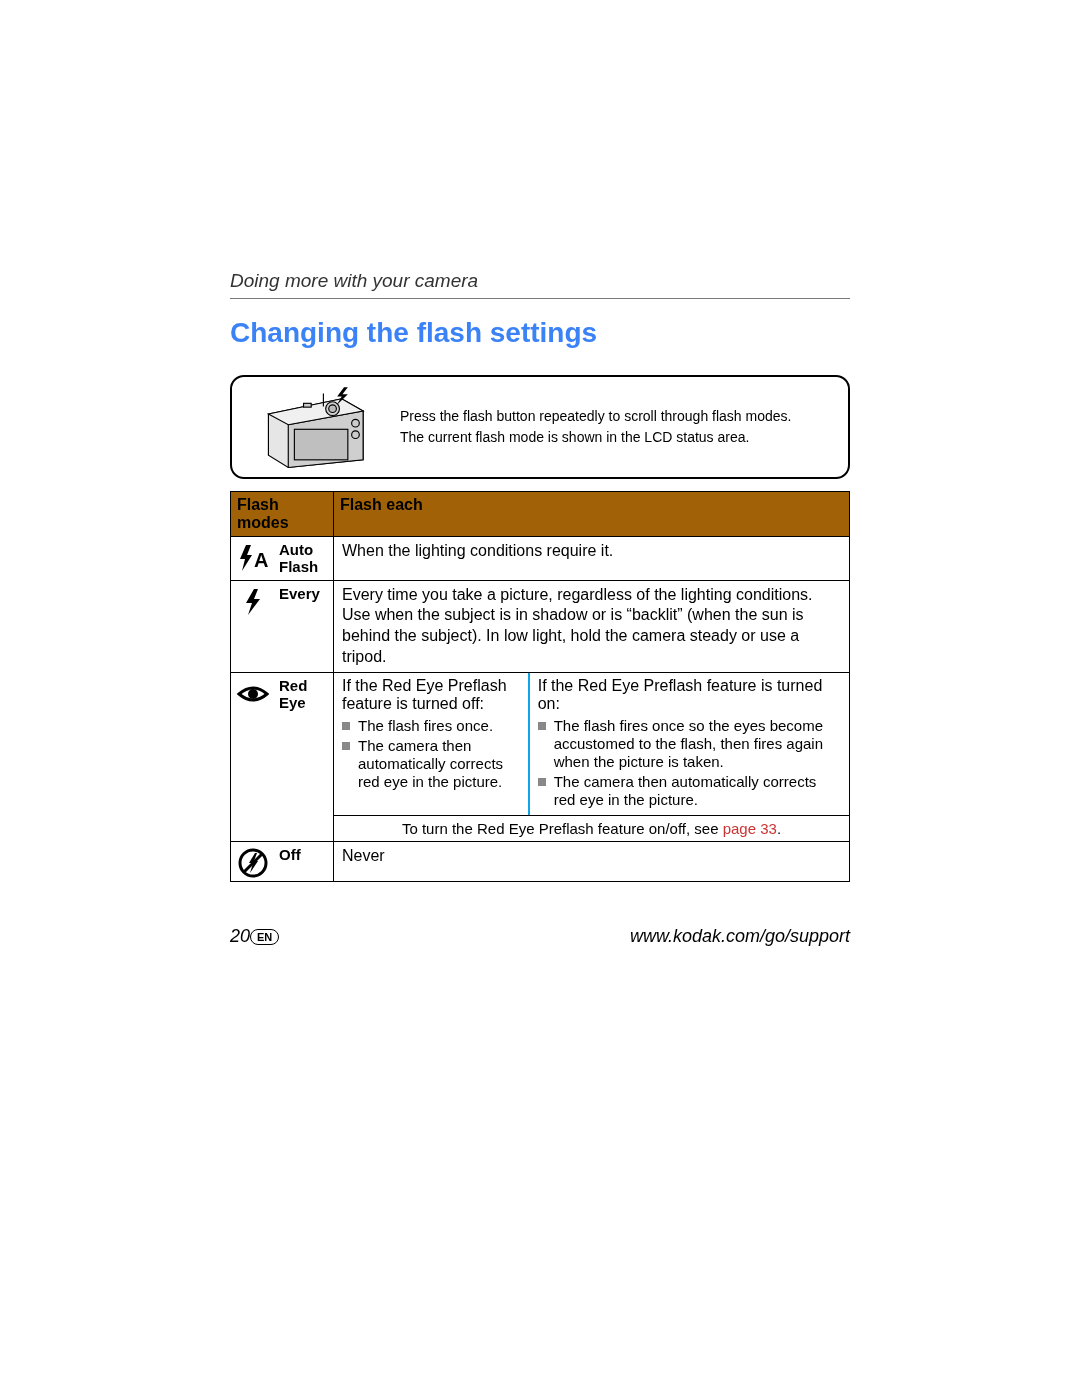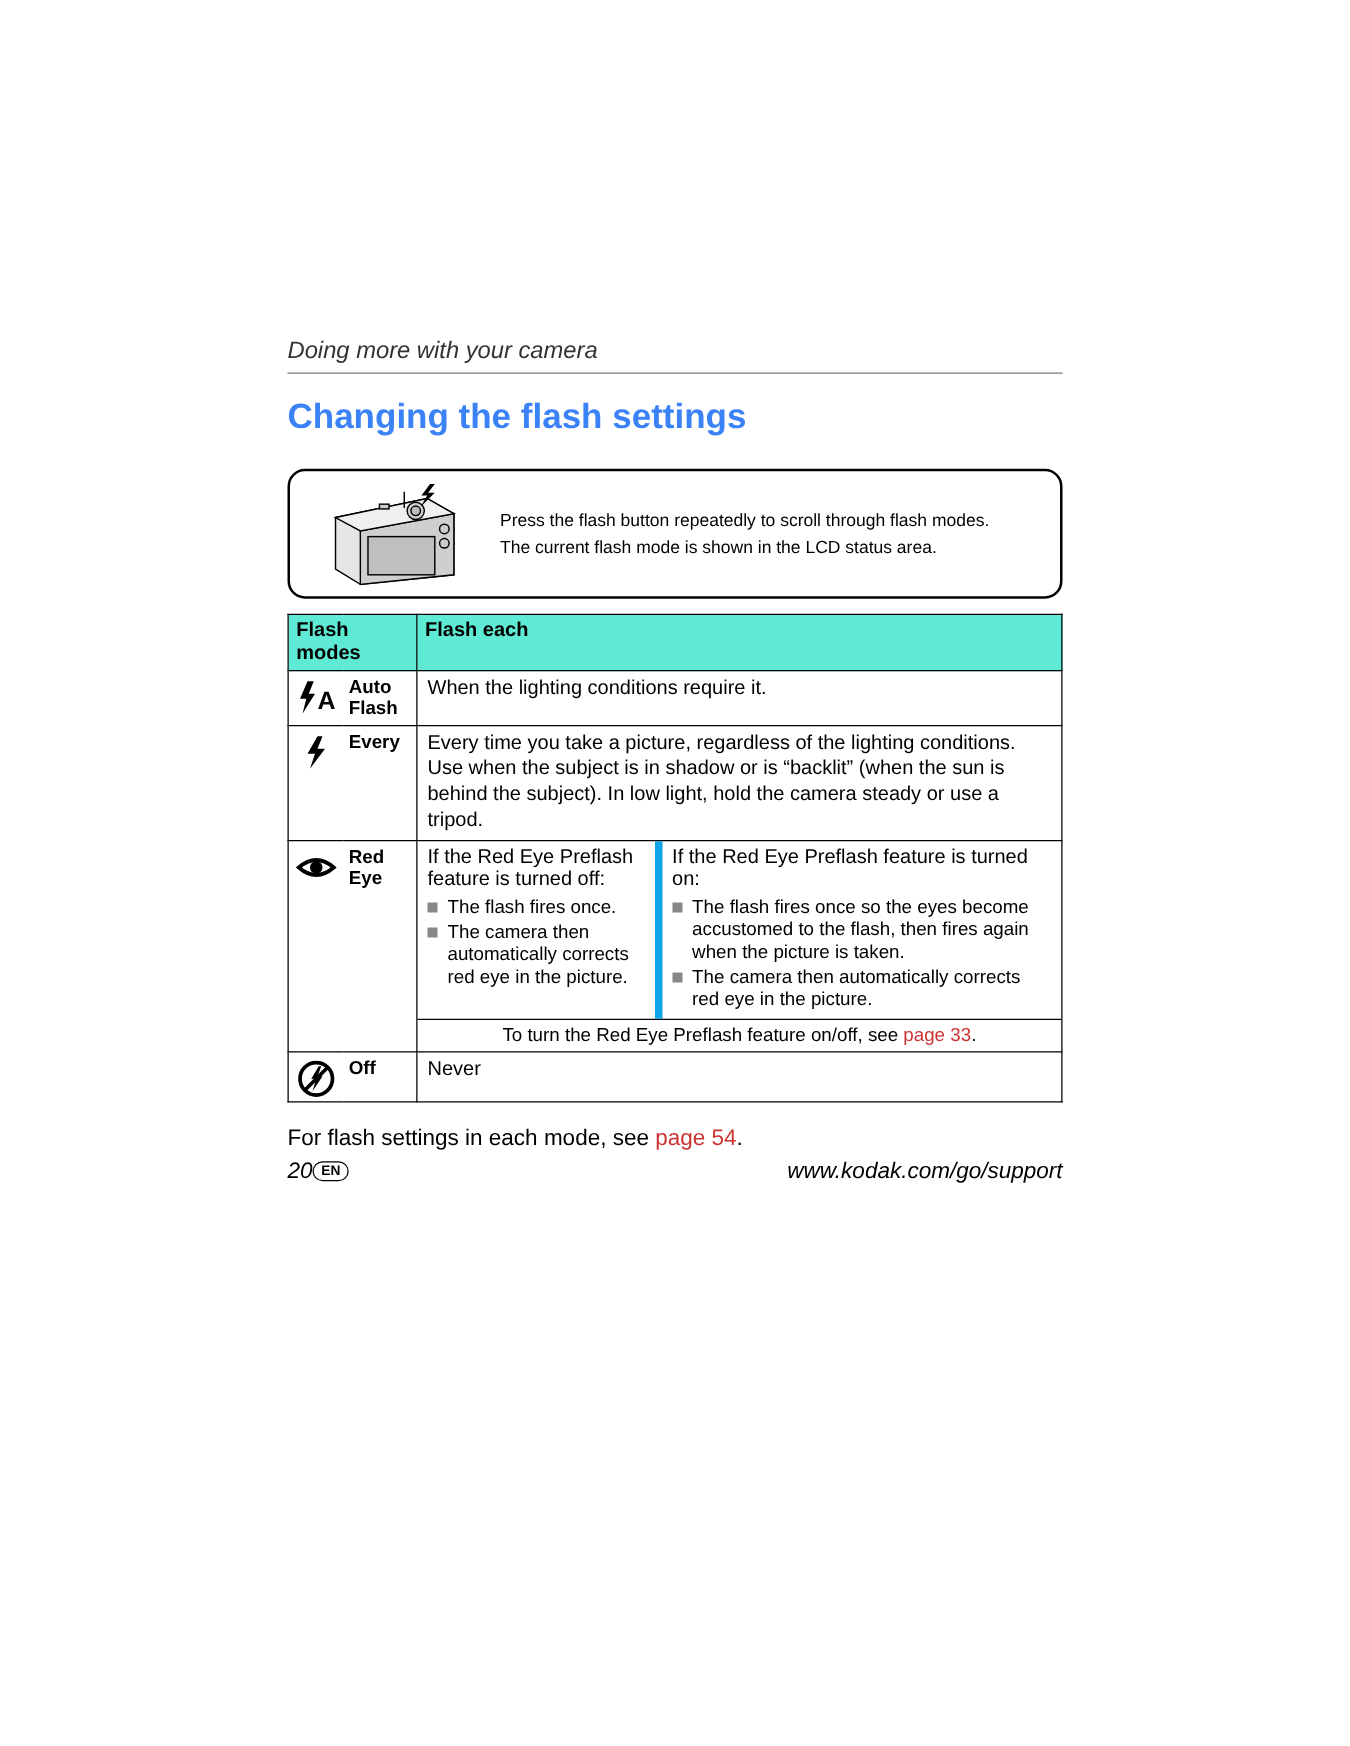--- a/index.html
+++ b/index.html
@@ -65,21 +65,21 @@
   table.flash {
     width: 100%;
     border-collapse: collapse;
     font-size: 16px;
   }
   table.flash th, table.flash td {
     border: 1px solid #000;
     vertical-align: top;
   }
   table.flash th {
-    background: #5eead4;
+    background: #a16207;
     font-weight: 700;
     text-align: left;
     padding: 4px 6px;
   }
   .icon-cell {
     width: 42px;
     text-align: center;
     padding-top: 4px;
     border-right: none !important;
   }
@@ -95,21 +95,21 @@
     padding: 4px 8px;
     line-height: 1.3;
   }
   .split {
     display: flex;
     border-bottom: 1px solid #000;
   }
   .split > div { padding: 4px 8px; }
   .split-left {
     width: 38%;
-    border-right: 6px solid #0ea5e9;
+    border-right: 2px solid #0ea5e9;
     box-sizing: border-box;
   }
   .split-right { flex: 1; }
   .bullets {
     list-style: none;
     margin: 4px 0 0 0;
     padding: 0;
   }
   .bullets li {
     position: relative;
@@ -272,23 +272,20 @@
             <polygon points="19,7 13,17 17,17 14,27 22,15 18,15 21,7" fill="#000"></polygon>
             <line x1="8" y1="26" x2="26" y2="8" stroke="#000" stroke-width="3"></line>
           </svg>
         </td>
         <td class="mode-cell">Off</td>
         <td class="desc-cell">Never</td>
       </tr>
     </tbody>
   </table>
 
-  <div class="after-table">
-    <span>For flash settings in each mode, see </span><span class="link">page 54</span><span>.</span>
-  </div>
 
   <div class="footer">
     <div class="page-num">
       <span>20</span>
       <span class="lang-pill">EN</span>
     </div>
     <div>www.kodak.com/go/support</div>
   </div>
 
 </div>

